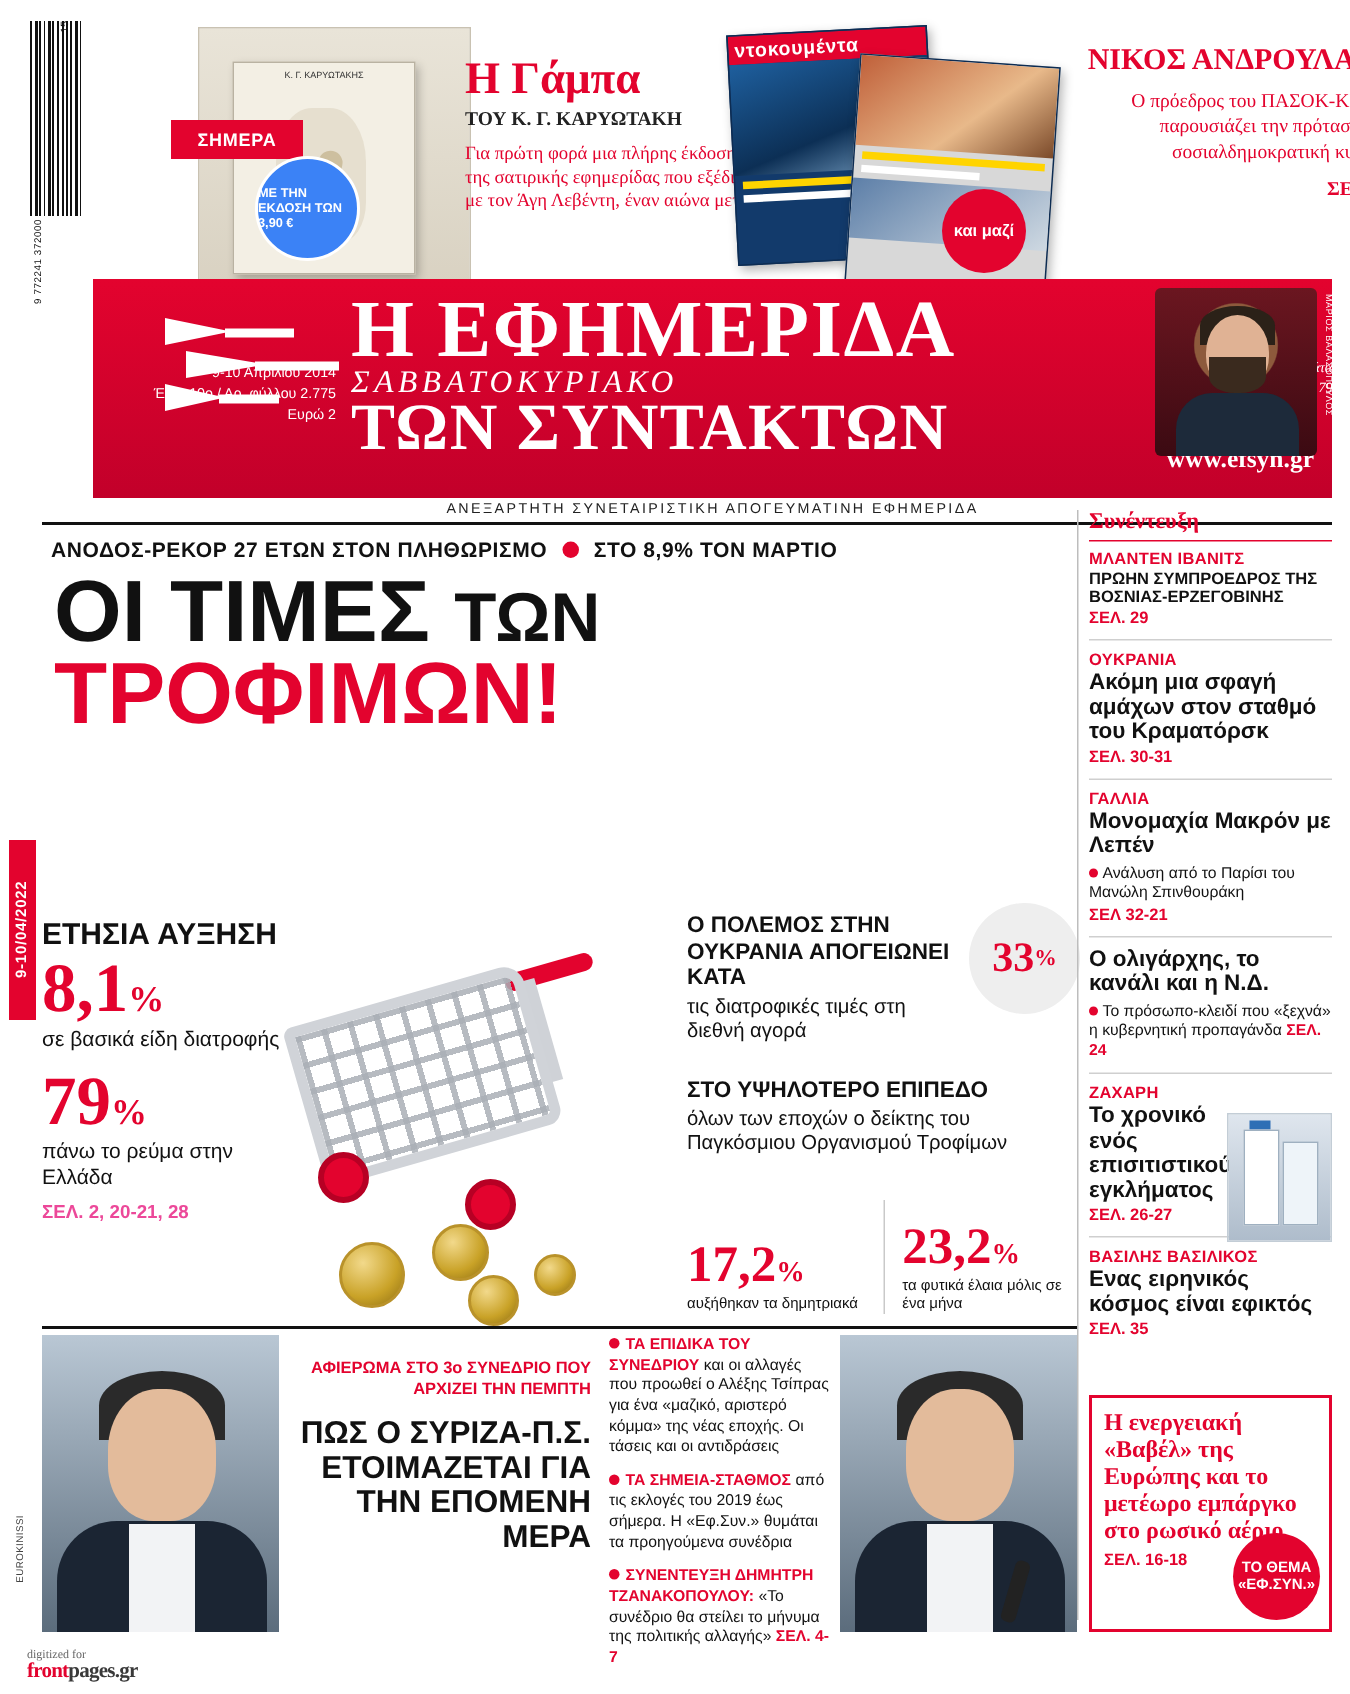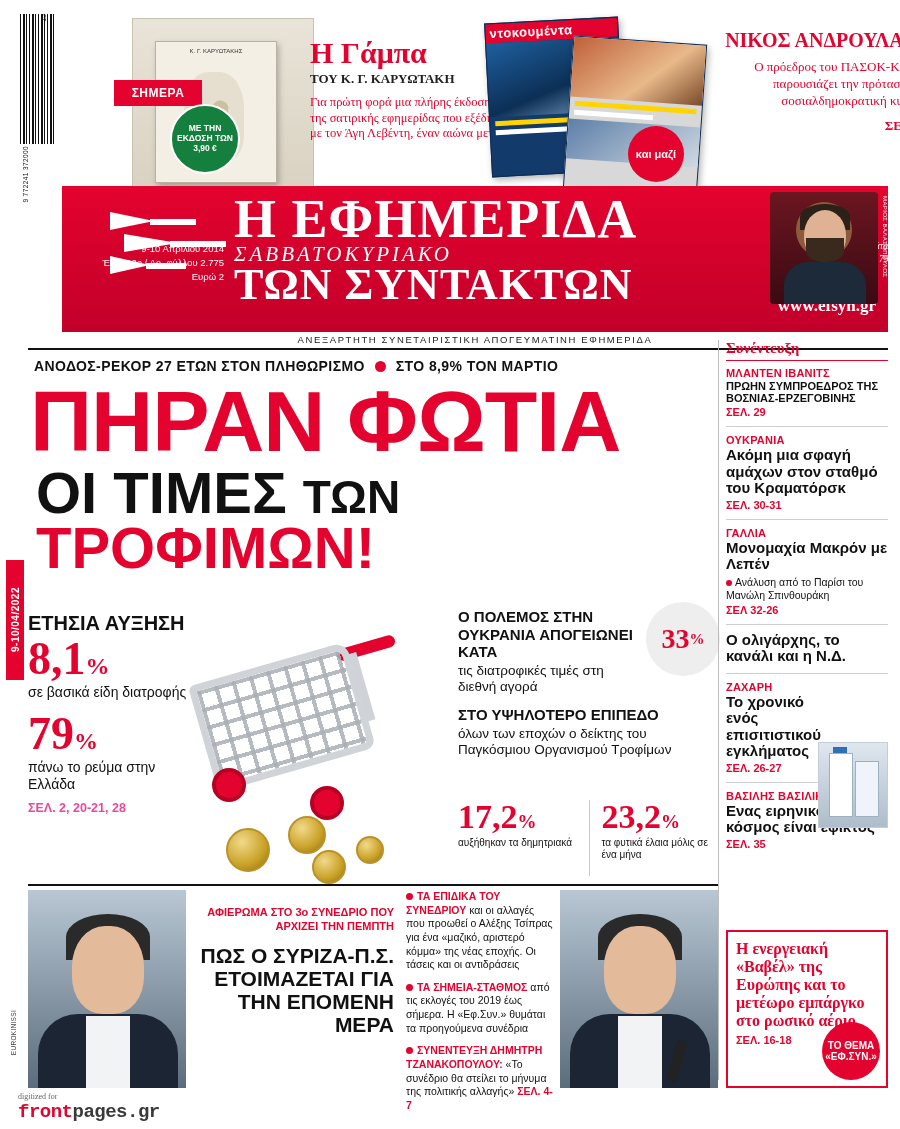--- a/index.html
+++ b/index.html
@@ -88,25 +88,25 @@
   }
   .promo-img-left .cover .leg {
     position:absolute; left:52px; top:58px; width:16px; height:58px;
     background:#cdbf9f; border-radius:8px; transform: rotate(12deg);
   }
   .sigil {
     position: absolute;
     left: 108px; top: 96px;
     width: 66px; height: 66px;
     border-radius: 50%;
-    background: #15803d;
+    background: #3b82f6;
     color: #fff;
     font-size: 8.5px;
     font-weight: bold;
-    text-align: center;
+    text-align: left;
     line-height: 1.15;
     display: flex; align-items: center; justify-content: center;
     border: 2px solid #fff;
     z-index: 5;
   }
   .simera-tab {
     position: absolute;
     left: 52px; top: 72px;
     width: 88px; height: 26px;
     background: #e3032e;
@@ -480,28 +480,29 @@
   .circle33 .pct { font-size: 15px; }
   .stats-right .sub {
     font-size: 13.5px;
     line-height: 1.2;
     margin-top: 2px;
   }
   .stats-right .blk2 {
     font-weight: bold;
     font-size: 15px;
     line-height: 1.18;
-    margin-top: 11px;
+    margin-top: 23px;
   }
   .two-stats {
     position: absolute;
     left: 458px; top: 800px;
     width: 262px;
     display: flex;
     gap: 12px;
+    align-items: flex-end;
   }
   .two-stats .col { width: 120px; }
   .two-stats .sep {
     width: 1px; background: #c9c9c9; height: 76px;
   }
   .two-stats .num {
     color: #e3032e;
     font-family: "Liberation Serif", serif;
     font-weight: bold;
     font-size: 34px;
@@ -706,21 +707,21 @@
     letter-spacing: .3px;
   }
 
   
   .footer {
     position: absolute;
     left: 18px; bottom: 6px;
     font-family: "Liberation Serif", serif;
   }
   .footer .small { font-size: 8px; color: #666; }
-  .footer .brand { font-size: 19px; color: #3a3a3a; font-weight: bold; letter-spacing: -.5px; font-family: Liberation Mono, monospace; }
+  .footer .brand { font-size: 14px; color: #3a3a3a; font-weight: bold; letter-spacing: -.5px; }
   .footer .brand .red { color: #e3032e; }
 </style>
 </head>
 <body>
 
 <div class="page">
 
   <div class="barcode-area">
     <div class="barcode"></div>
     <div class="barcode-num">9 772241 372000</div>
@@ -807,21 +808,20 @@
 
   <div class="edge-date">9-10/04/2022</div>
   <div class="edge-credit">EUROKINISSI</div>
 
   <div class="main-col">
     <div class="kicker">
       <span>ΑΝΟΔΟΣ-ΡΕΚΟΡ 27 ΕΤΩΝ ΣΤΟΝ ΠΛΗΘΩΡΙΣΜΟ</span>
       <span class="dot"></span>
       <span>ΣΤΟ 8,9% ΤΟΝ ΜΑΡΤΙΟ</span>
     </div>
-    <div class="headline1">ΠΗΡΑΝ ΦΩΤΙΑ</div>
     <div class="headline2">
       <span>ΟΙ ΤΙΜΕΣ</span>
       <span class="small">ΤΩΝ</span>
       <span class="red">ΤΡΟΦΙΜΩΝ!</span>
     </div>
   </div>
 
   <div class="stats-left">
     <div class="lead">ΕΤΗΣΙΑ ΑΥΞΗΣΗ</div>
     <div class="bignum">
@@ -925,26 +925,29 @@
       <div class="cat">ΟΥΚΡΑΝΙΑ</div>
       <div class="ttl">Ακόμη μια σφαγή αμάχων στον σταθμό του Κραματόρσκ</div>
       <div class="pages">ΣΕΛ. 30-31</div>
     </div>
     <div class="sb-div"></div>
 
     <div class="sb-item">
       <div class="cat">ΓΑΛΛΙΑ</div>
       <div class="ttl">Μονομαχία Μακρόν με Λεπέν</div>
       <div class="note"><span class="bullet"></span><span>Ανάλυση από το Παρίσι του Μανώλη Σπινθουράκη</span></div>
-      <div class="pages">ΣΕΛ 32-26</div>
+      <div class="pages">ΣΕΛ 32-21</div>
     </div>
     <div class="sb-div"></div>
 
     <div class="sb-item">
       <div class="ttl">Ο ολιγάρχης, το κανάλι και η Ν.Δ.</div>
+      <div class="note"><span class="bullet"></span><span>Το πρόσωπο-κλειδί που «ξεχνά» η κυβερνητική προπαγάνδα</span>
+        <span class="hl" style="color:#e3032e;font-weight:bold;">ΣΕΛ. 24</span>
+      </div>
     </div>
     <div class="sb-div"></div>
 
     <div class="sb-item">
       <div class="cat">ΖΑΧΑΡΗ</div>
       <div class="ttl" style="width:104px;">Το χρονικό ενός επισιτιστικού εγκλήματος</div>
       <div class="pages">ΣΕΛ. 26-27</div>
     </div>
     <div class="sb-div"></div>
 

